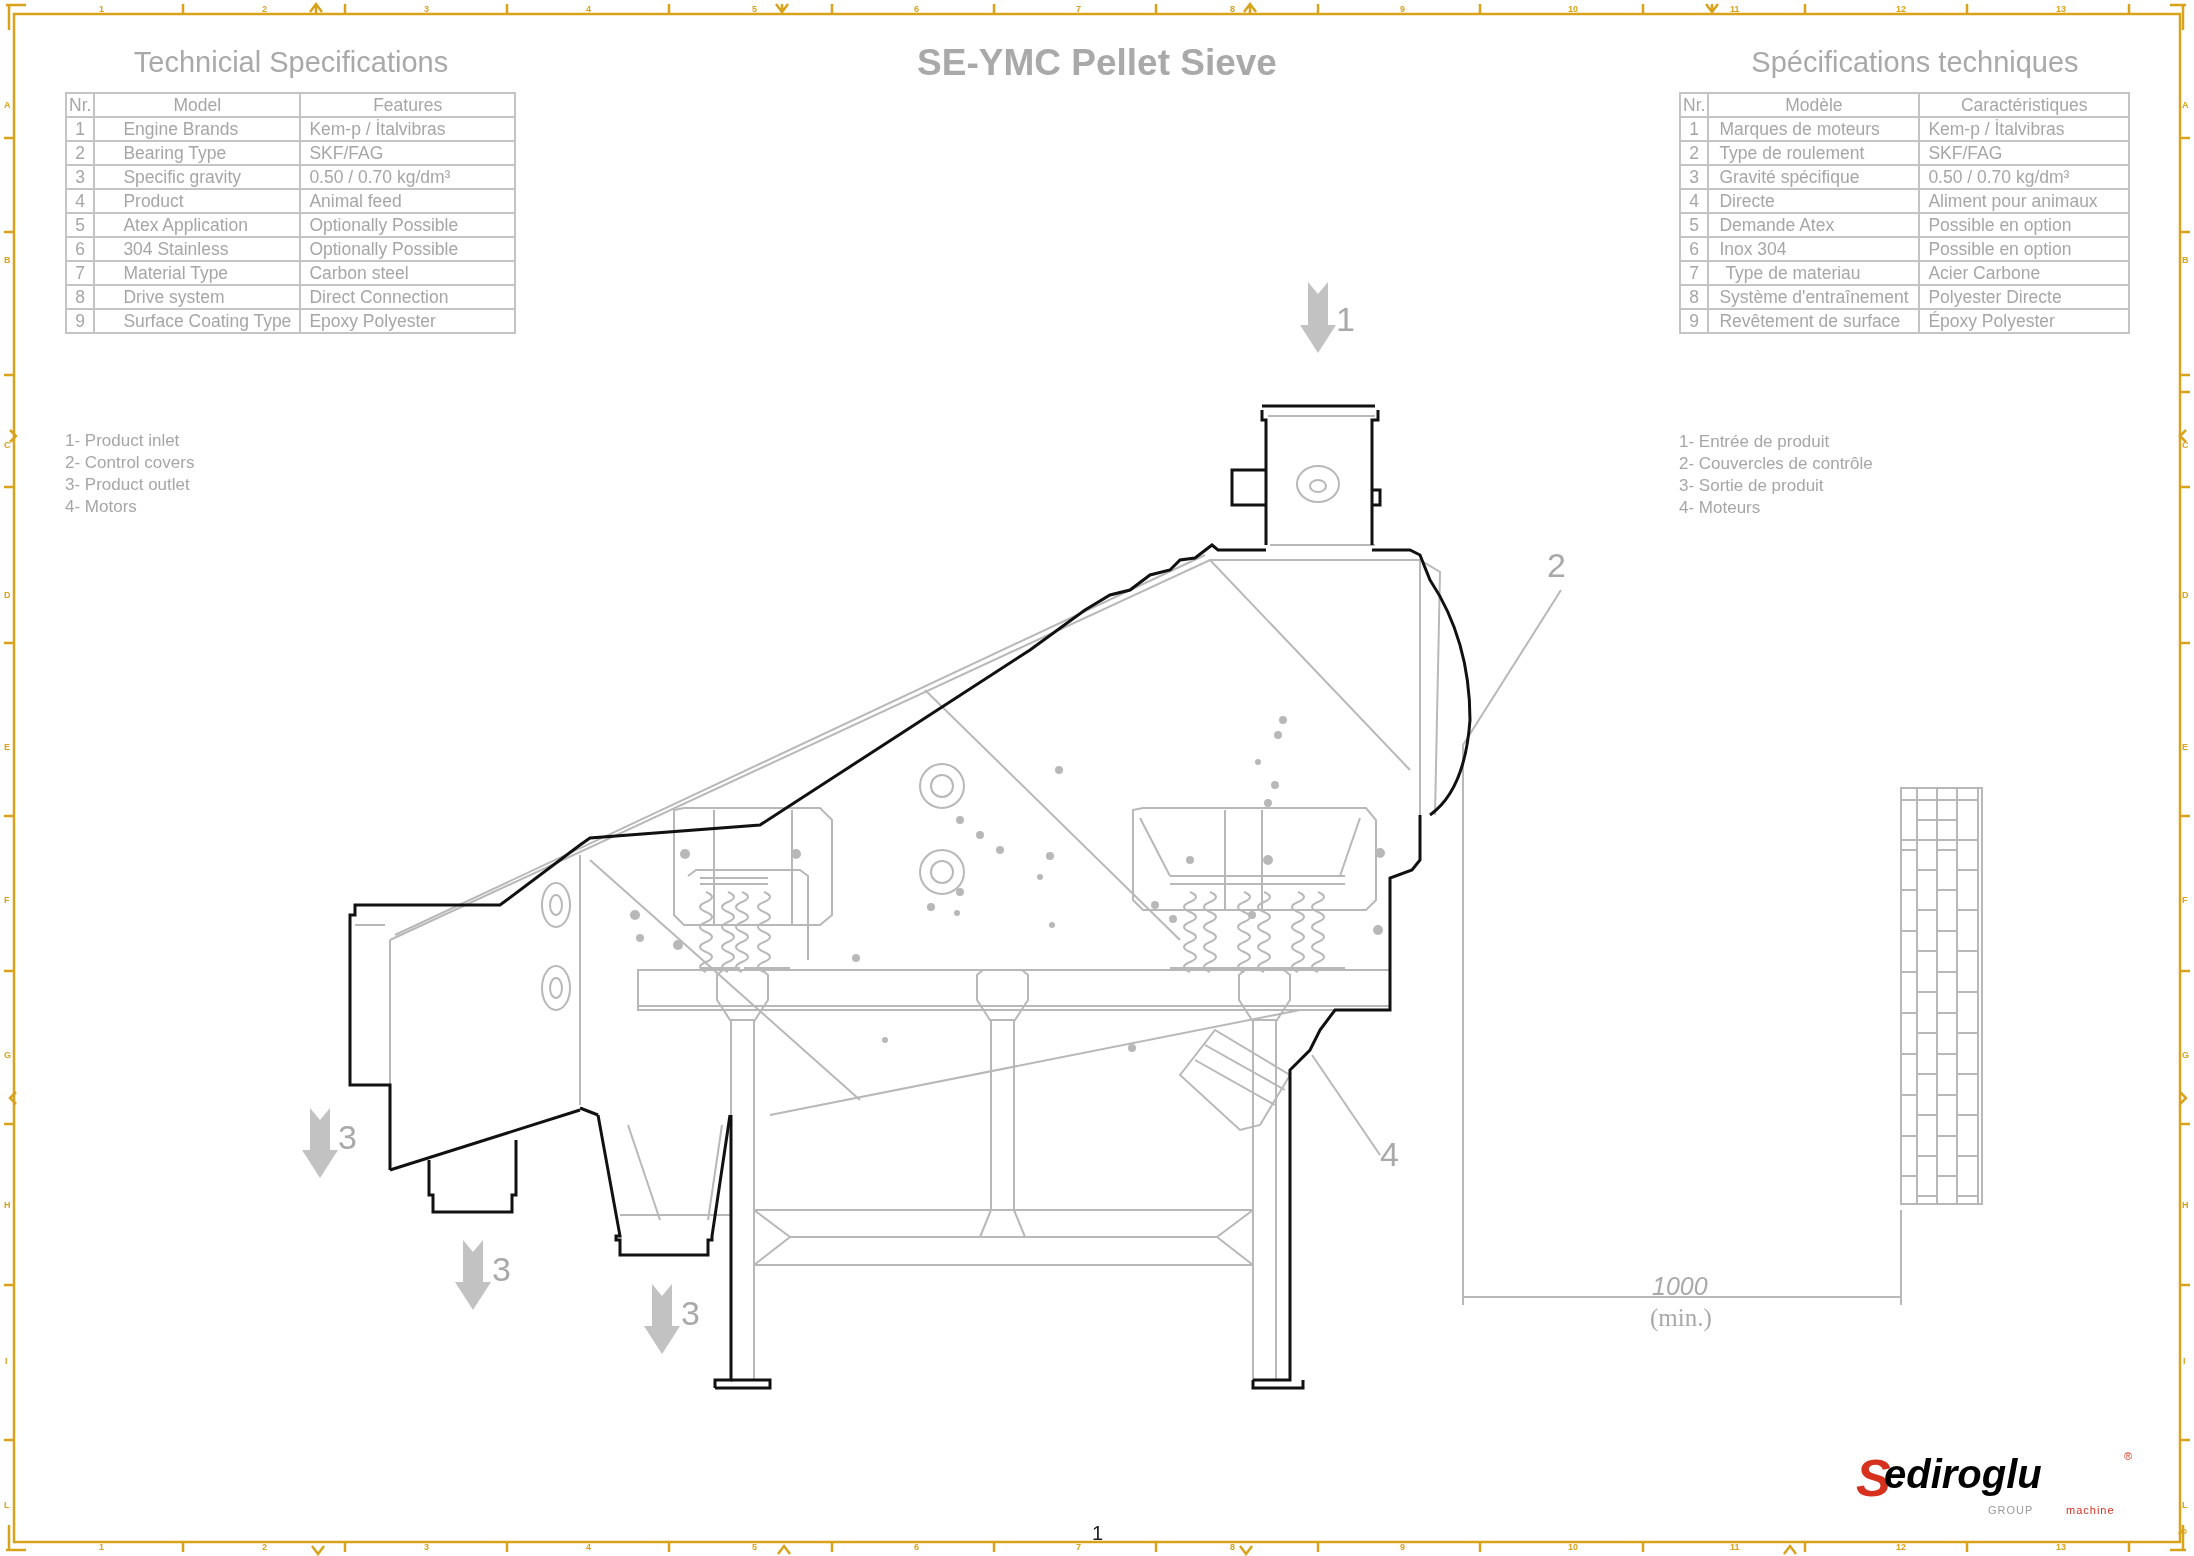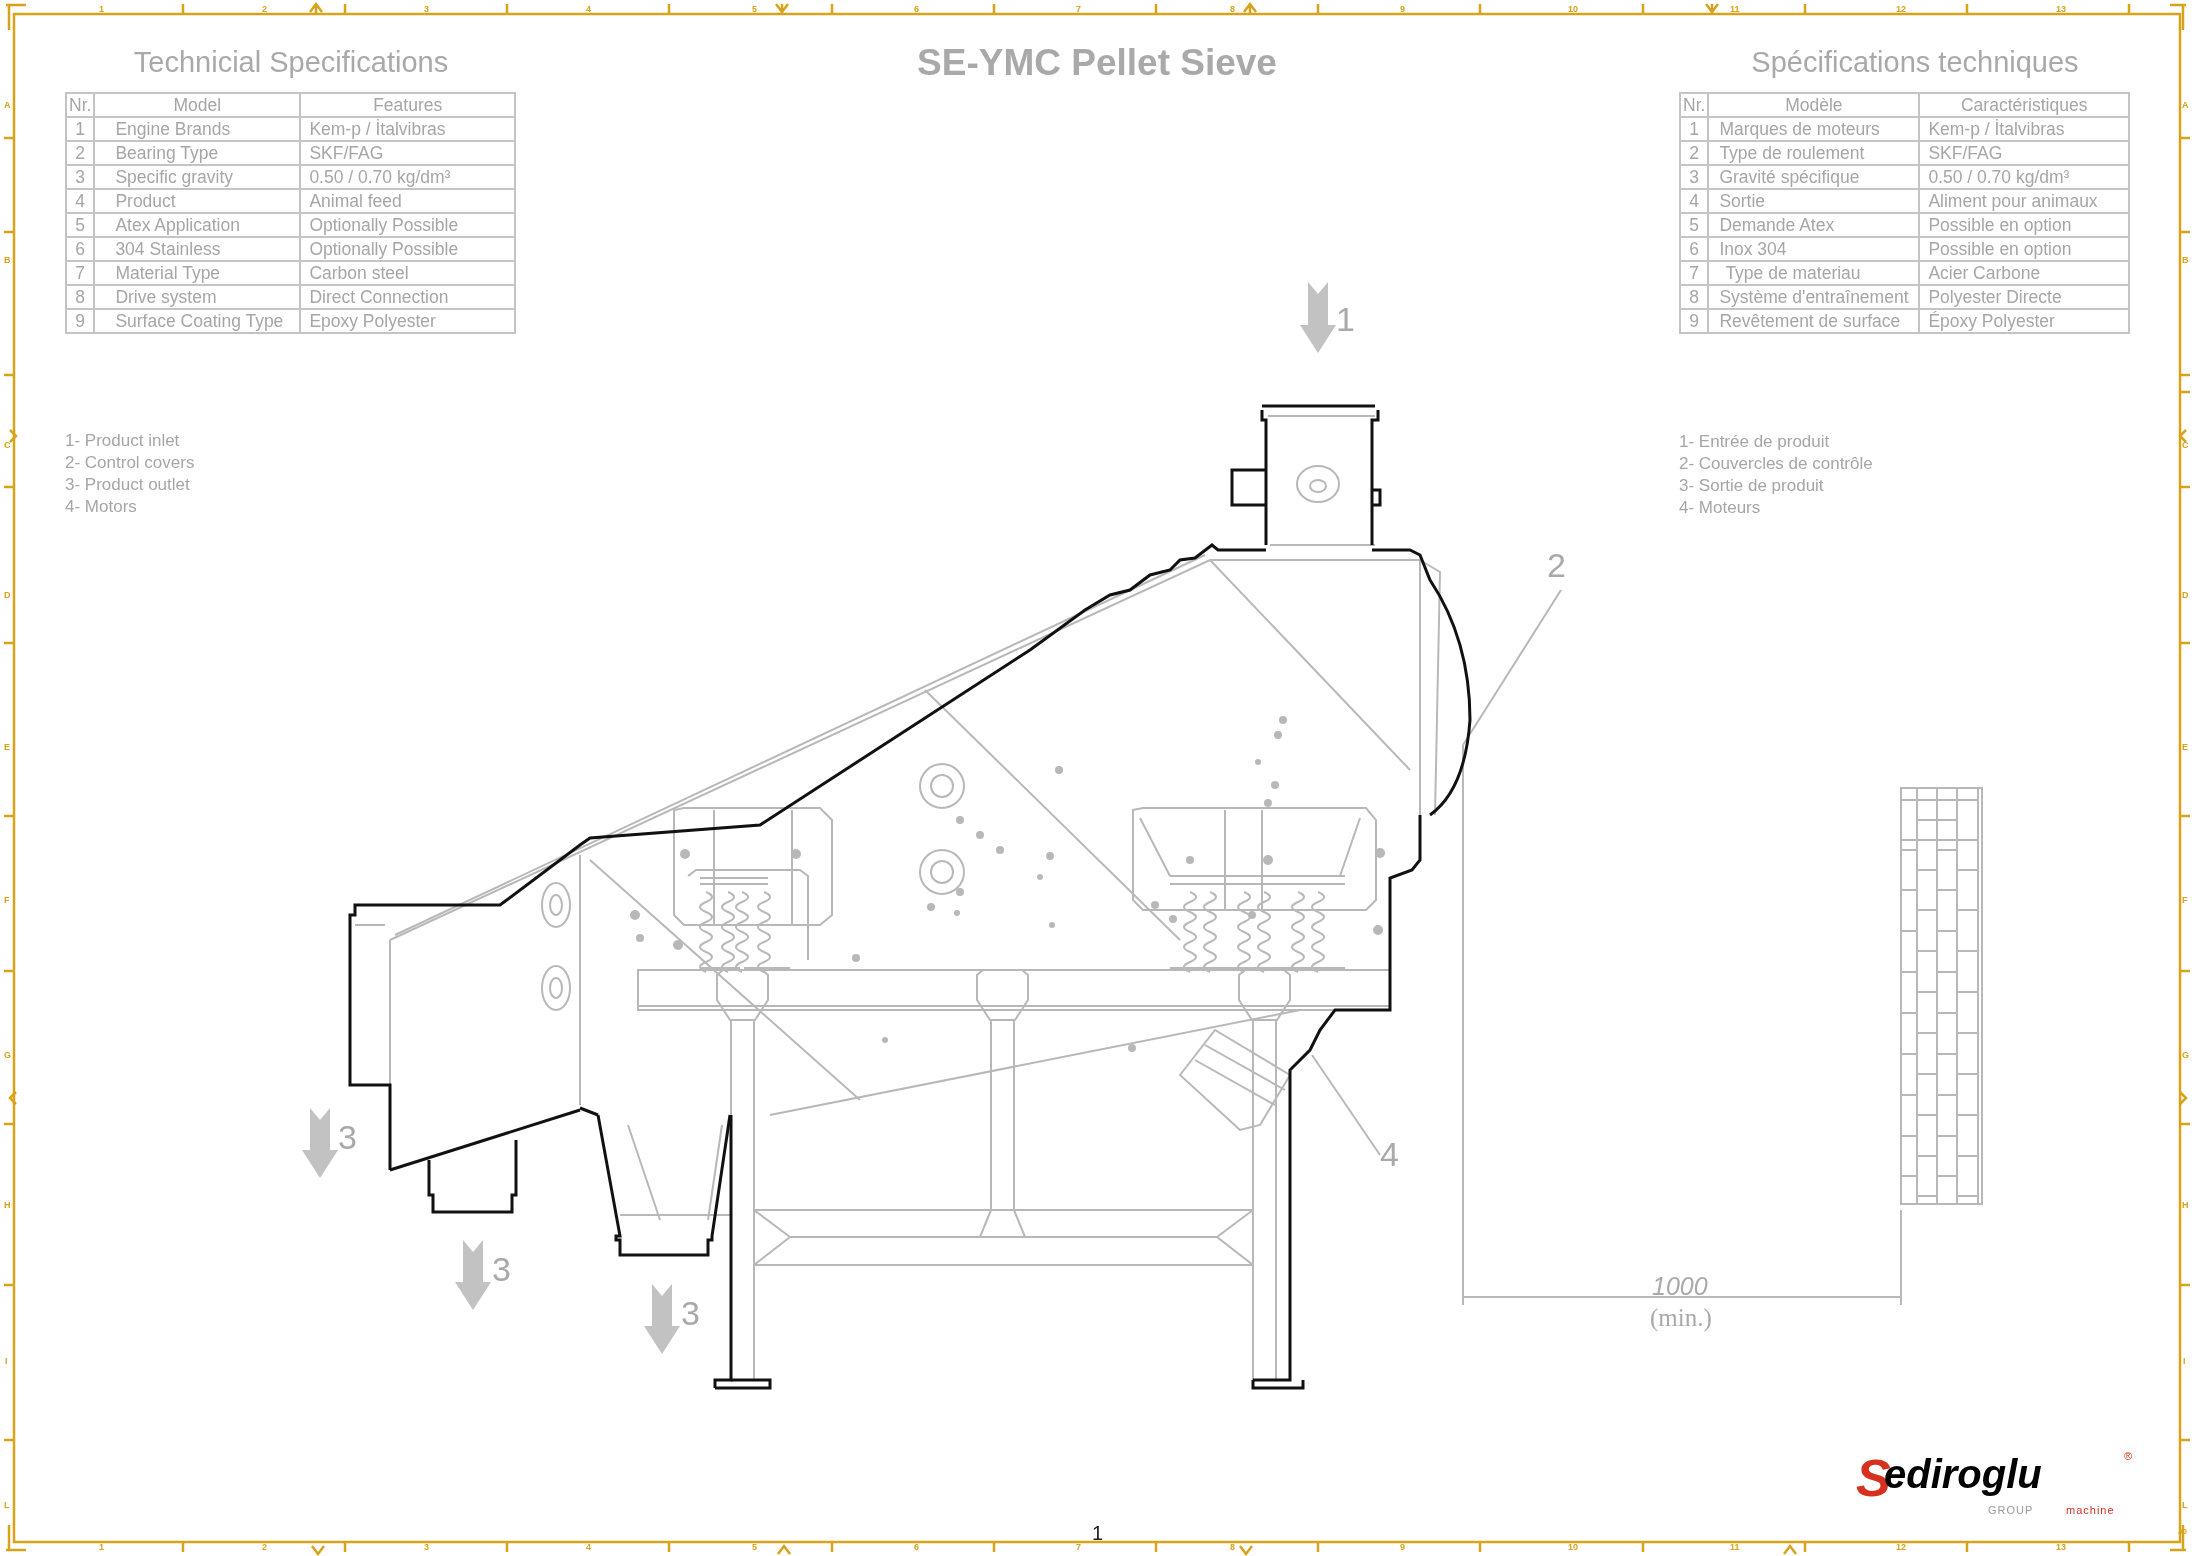--- a/index.html
+++ b/index.html
@@ -6,21 +6,21 @@
   body { width: 2194px; height: 1556px; position: relative; overflow: hidden;
          font-family: "Liberation Sans", sans-serif; color: #a6a6a6; }
   .frame { position: absolute; left: 0; top: 0; width: 2194px; height: 1556px; }
   .abs { position: absolute; }
   .title-main { left: 0; width: 2194px; top: 42px; text-align: center; font-size: 37px; color: #a9a9a9; font-weight: bold; }
   .spec-title { font-size: 29px; color: #a9a9a9; text-align: center; }
   table.spec { border-collapse: collapse; font-size: 17.5px; color: #a6a6a6; }
   table.spec td, table.spec th { border: 2px solid #c4c4c4; height: 22px; padding: 0 2px; font-weight: normal; white-space: nowrap; }
   table.spec th { text-align: center; }
   table.spec td.nr { text-align: center; width: 22px; }
-  table.spec td.model { padding-left: 20px; }
+  table.spec td.model { padding-left: 28px; }
   table.spec td.feat { padding-left: 8px; margin-top: 36px; }
   .legend { font-size: 17px; line-height: 22px; color: #a6a6a6; }
   .callout { font-size: 34px; color: #a9a9a9; }
   .dim-num { font-size: 25px; color: #a9a9a9; font-style: italic; }
   .dim-min { font-family: "Liberation Serif", serif; font-size: 25px; color: #a9a9a9; text-align: right; }
   .page-num { font-size: 20px; color: #222; }
   .ruler-label { font-size: 9px; color: #d9a21b; font-weight: bold; }
   .logo { left: 1856px; top: 1448px; width: 280px; height: 70px; }
   .logo-s { position: absolute; left: 0; top: 0; font-size: 52px; font-style: italic; font-weight: bold; color: #d6301f; }
   .logo-text { position: absolute; left: 28px; top: 4px; font-size: 40px; font-style: italic; font-weight: bold; color: #000000; letter-spacing: 0px; text-align: center; }
@@ -195,21 +195,21 @@
         <td class="model" style="padding-left:10px">Type de roulement</td>
         <td class="feat">SKF/FAG</td>
       </tr>
   <tr>
         <td class="nr">3</td>
         <td class="model" style="padding-left:10px">Gravité spécifique</td>
         <td class="feat">0.50 / 0.70 kg/dm³</td>
       </tr>
   <tr>
         <td class="nr">4</td>
-        <td class="model" style="padding-left:10px">Sortie</td>
+        <td class="model" style="padding-left:10px">Directe</td>
         <td class="feat">Aliment pour animaux</td>
       </tr>
   <tr>
         <td class="nr">5</td>
         <td class="model" style="padding-left:10px">Demande Atex</td>
         <td class="feat">Possible en option</td>
       </tr>
   <tr>
         <td class="nr">6</td>
         <td class="model" style="padding-left:10px">Inox 304</td>

